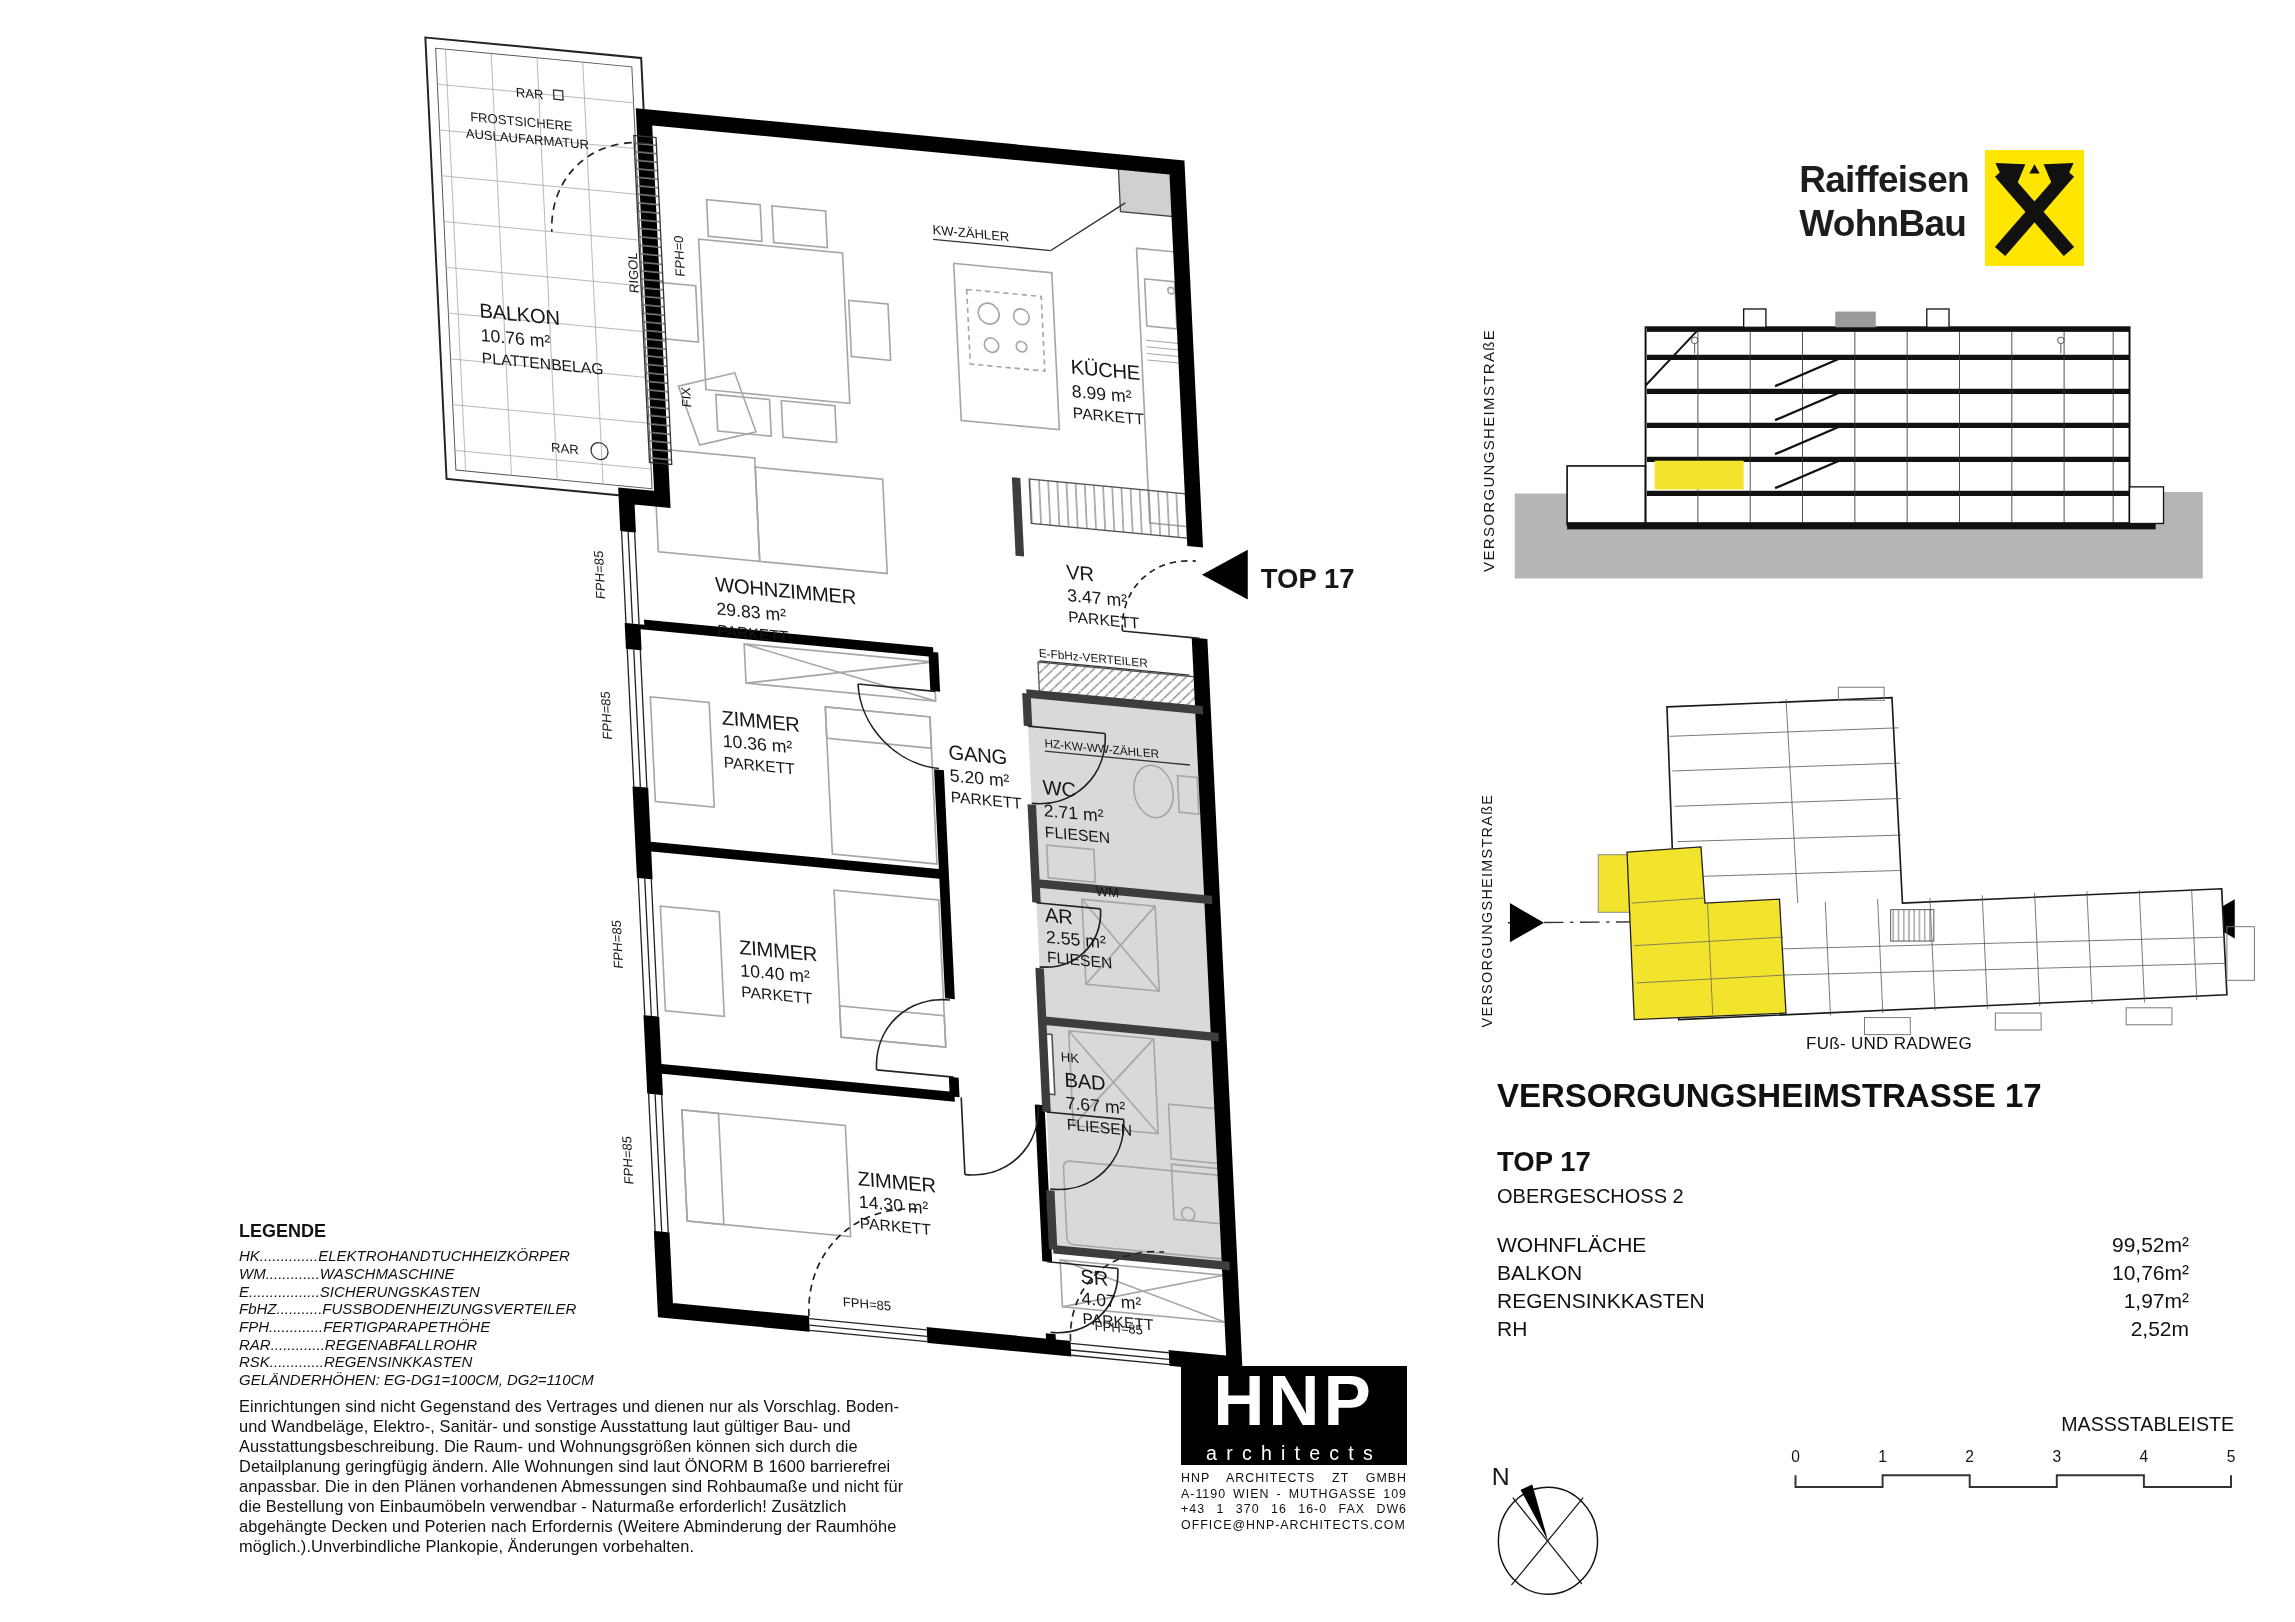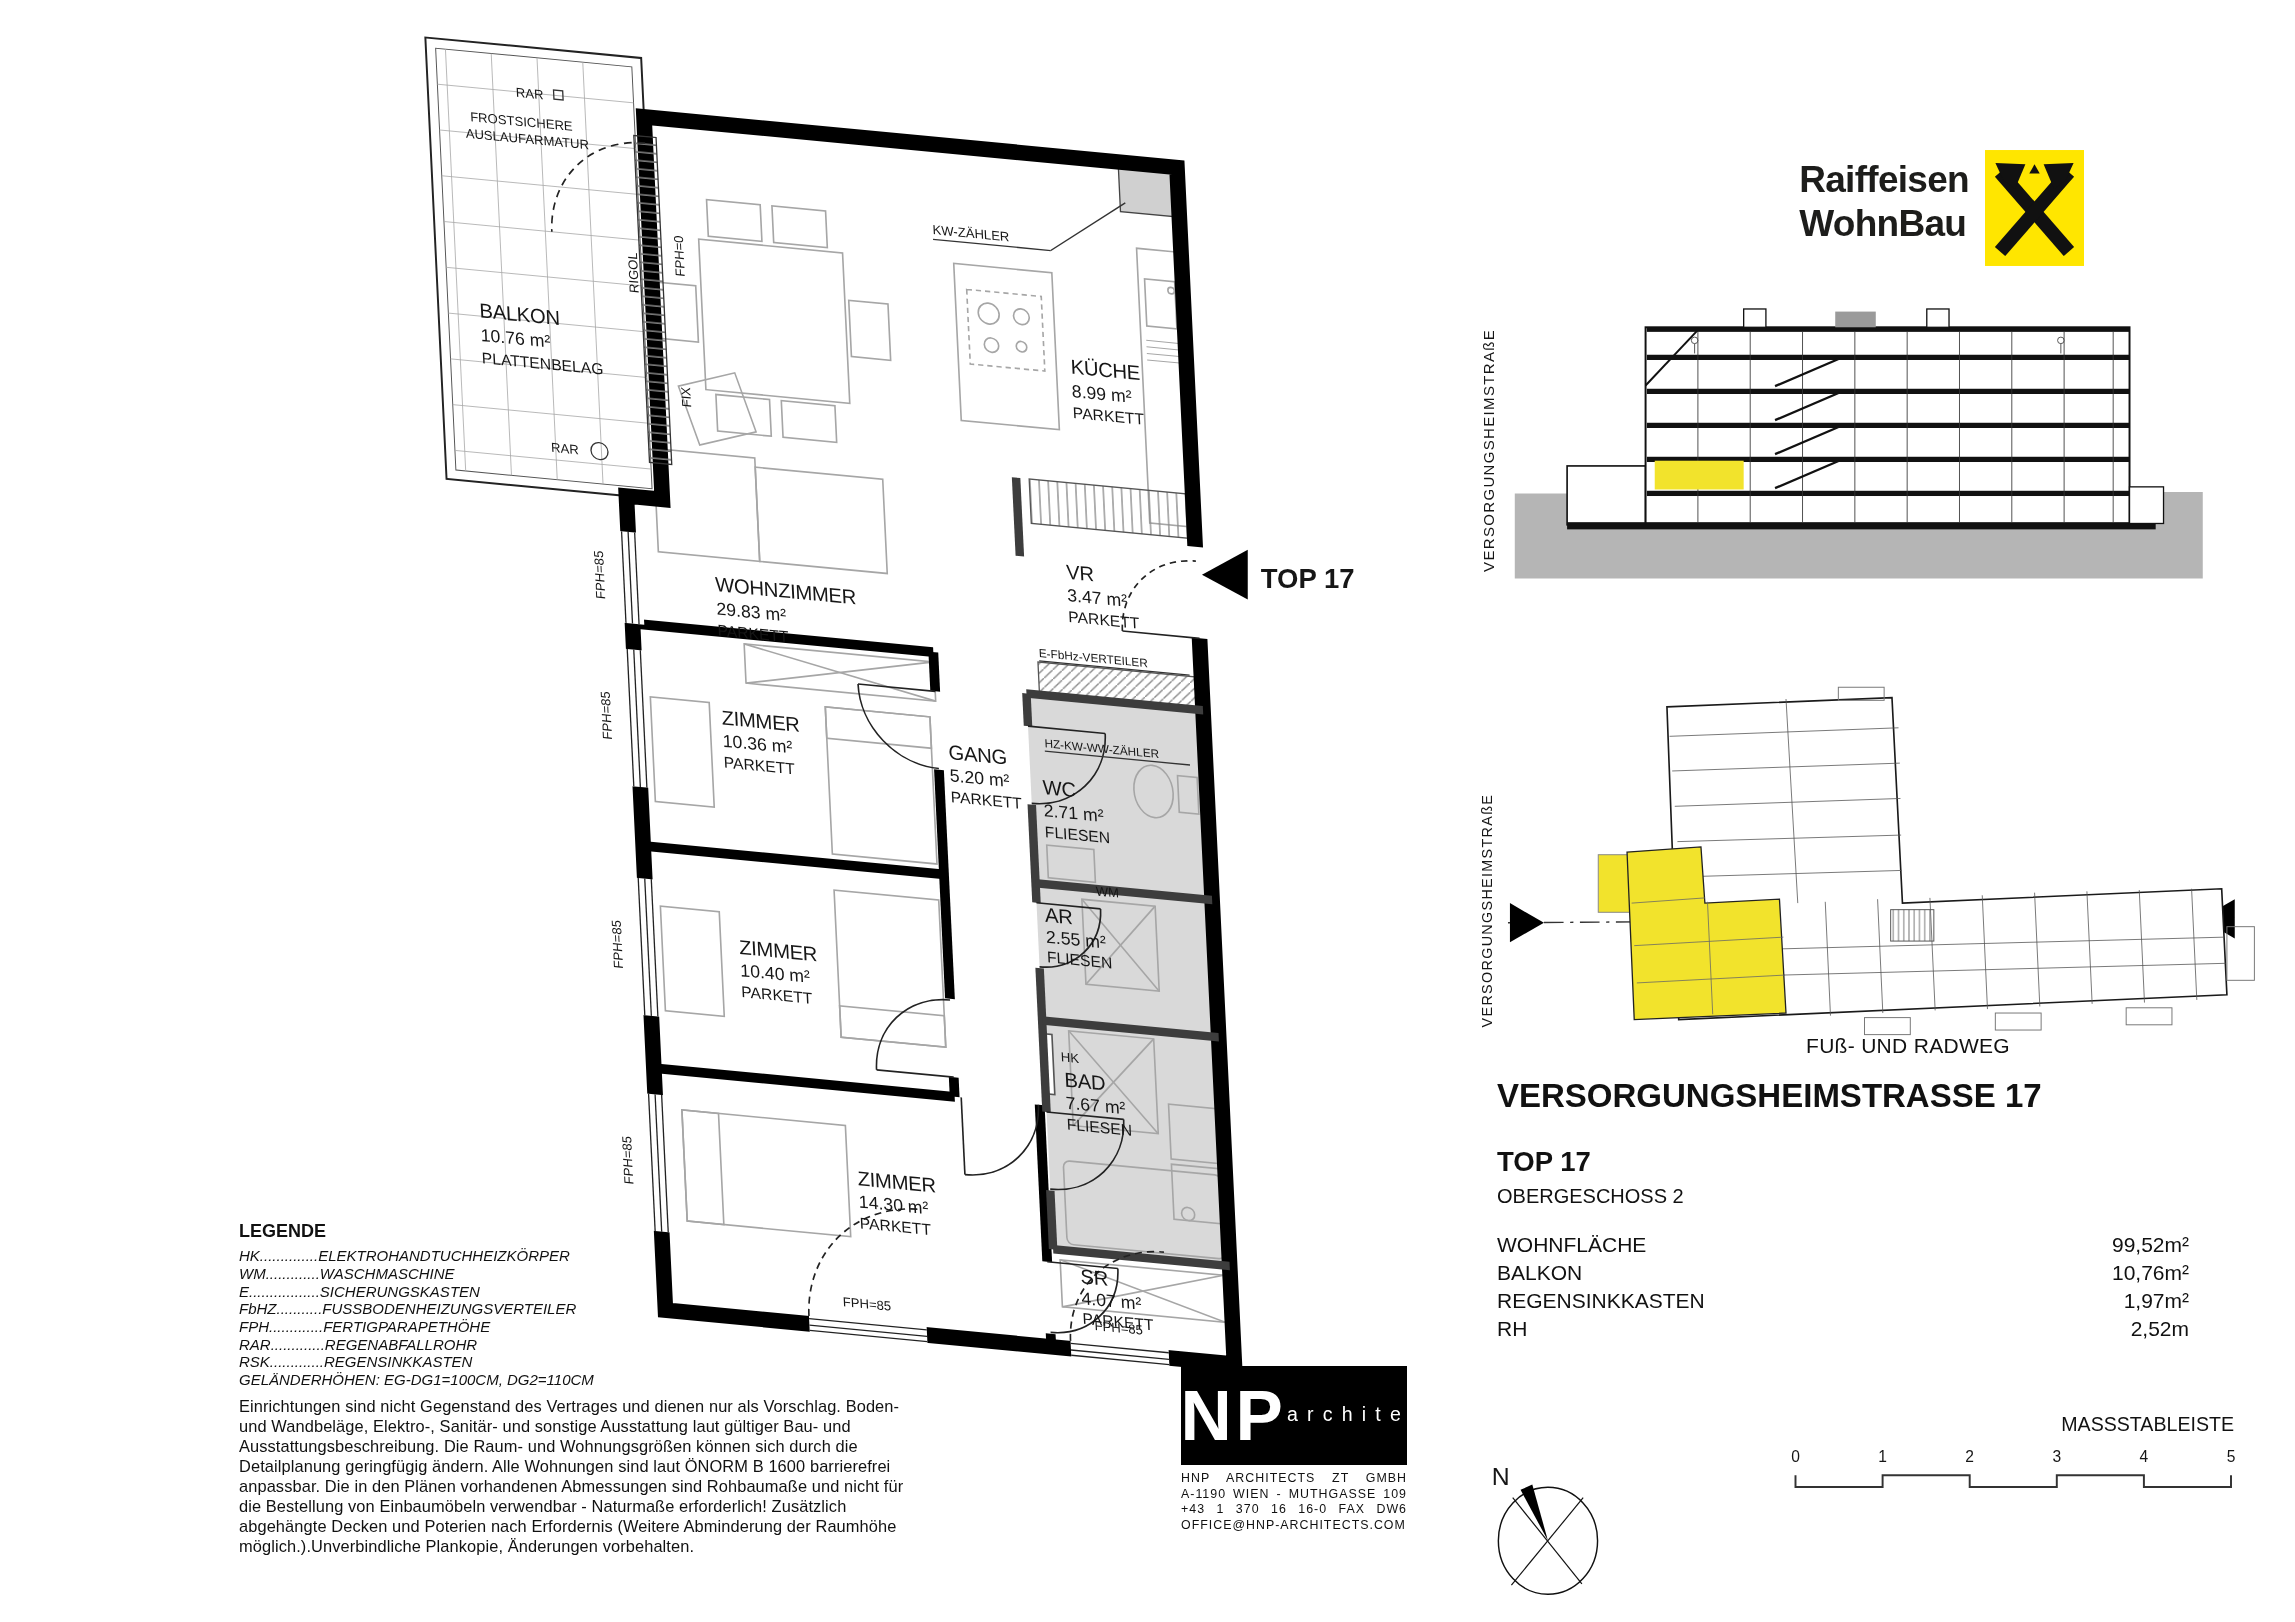--- a/index.html
+++ b/index.html
@@ -11,37 +11,37 @@
   .roomname{font-size:31px;letter-spacing:-0.5px;}
   .roomarea{font-size:27px;}
   .roomfin{font-size:24px;}
   .anno{font-size:20px;}
   .annoS{font-size:18px;}
   .block{position:absolute;}
   .legend-title{font-size:18px;font-weight:bold;letter-spacing:0;}
   .legend-line{font-size:15px;line-height:17.7px;white-space:pre;font-style:italic;}
   .disc-line{font-size:16.4px;line-height:20px;white-space:pre;letter-spacing:0.1px;}
   .hnp-box{position:absolute;left:1181px;top:1366px;width:226px;height:99px;background:#000;color:#fff;
-           display:flex;flex-direction:row;align-items:center;justify-content:center;}
+           display:flex;flex-direction:column;align-items:center;justify-content:space-between;}
   .hnp-main{font-size:71px;font-weight:bold;letter-spacing:3.9px;line-height:68px;margin-top:1.3px;}
   .hnp-sub{font-size:19.6px;letter-spacing:9.2px;margin-top:-2.6px;}
   .hnp-addr{position:absolute;left:1181px;top:1471px;width:226px;}
   .hnp-addr div{font-size:12.4px;letter-spacing:1px;line-height:15.7px;text-align:justify;text-align-last:justify;white-space:nowrap;}
   .brand{position:absolute;left:1794px;top:147px;width:307px;height:124px;}
   .brand-t1{position:absolute;left:5.2px;top:11.8px;font-size:37px;font-weight:bold;letter-spacing:-0.7px;color:#1d1d1b;}
   .brand-t2{position:absolute;left:5.2px;top:56px;font-size:37px;font-weight:bold;letter-spacing:-0.7px;color:#1d1d1b;}
   .tb-address{position:absolute;left:1497px;top:1077px;font-size:33px;font-weight:bold;letter-spacing:0px;}
   .tb-unit{position:absolute;left:1497px;top:1146px;font-size:27.5px;font-weight:bold;}
   .tb-floor{position:absolute;left:1497px;top:1185px;font-size:20px;}
   .tb-table{position:absolute;left:1497px;top:1231px;width:692px;}
   .tb-row{display:flex;justify-content:space-between;font-size:21px;line-height:28px;text-align:center;}
   .sb-title{position:absolute;left:1776px;top:1413px;width:458px;text-align:right;font-size:19.6px;}
   .sb-notes{position:absolute;left:1776px;top:1502px;width:458px;text-align:right;font-size:20px;line-height:25px;}
   .sb-notes .row2{display:flex;justify-content:flex-end;gap:46px;}
-  .keyplan-foot{position:absolute;left:1806px;top:1034px;font-size:21px;letter-spacing:0.3px;}
+  .keyplan-foot{position:absolute;left:1806px;top:1034px;font-size:17px;letter-spacing:0.3px;}
 </style>
 </head>
 <body>
 
 <div id="sheet">
 
   <svg style="left:0;top:0;" width="1406" height="1492" viewBox="0 0 2150 2280">
     <defs>
       <pattern id="hatchH" width="10" height="13" patternUnits="userSpaceOnUse">
         <line x1="0" y1="6" x2="10" y2="6" stroke="#7a7a7a" stroke-width="2.5"></line>

